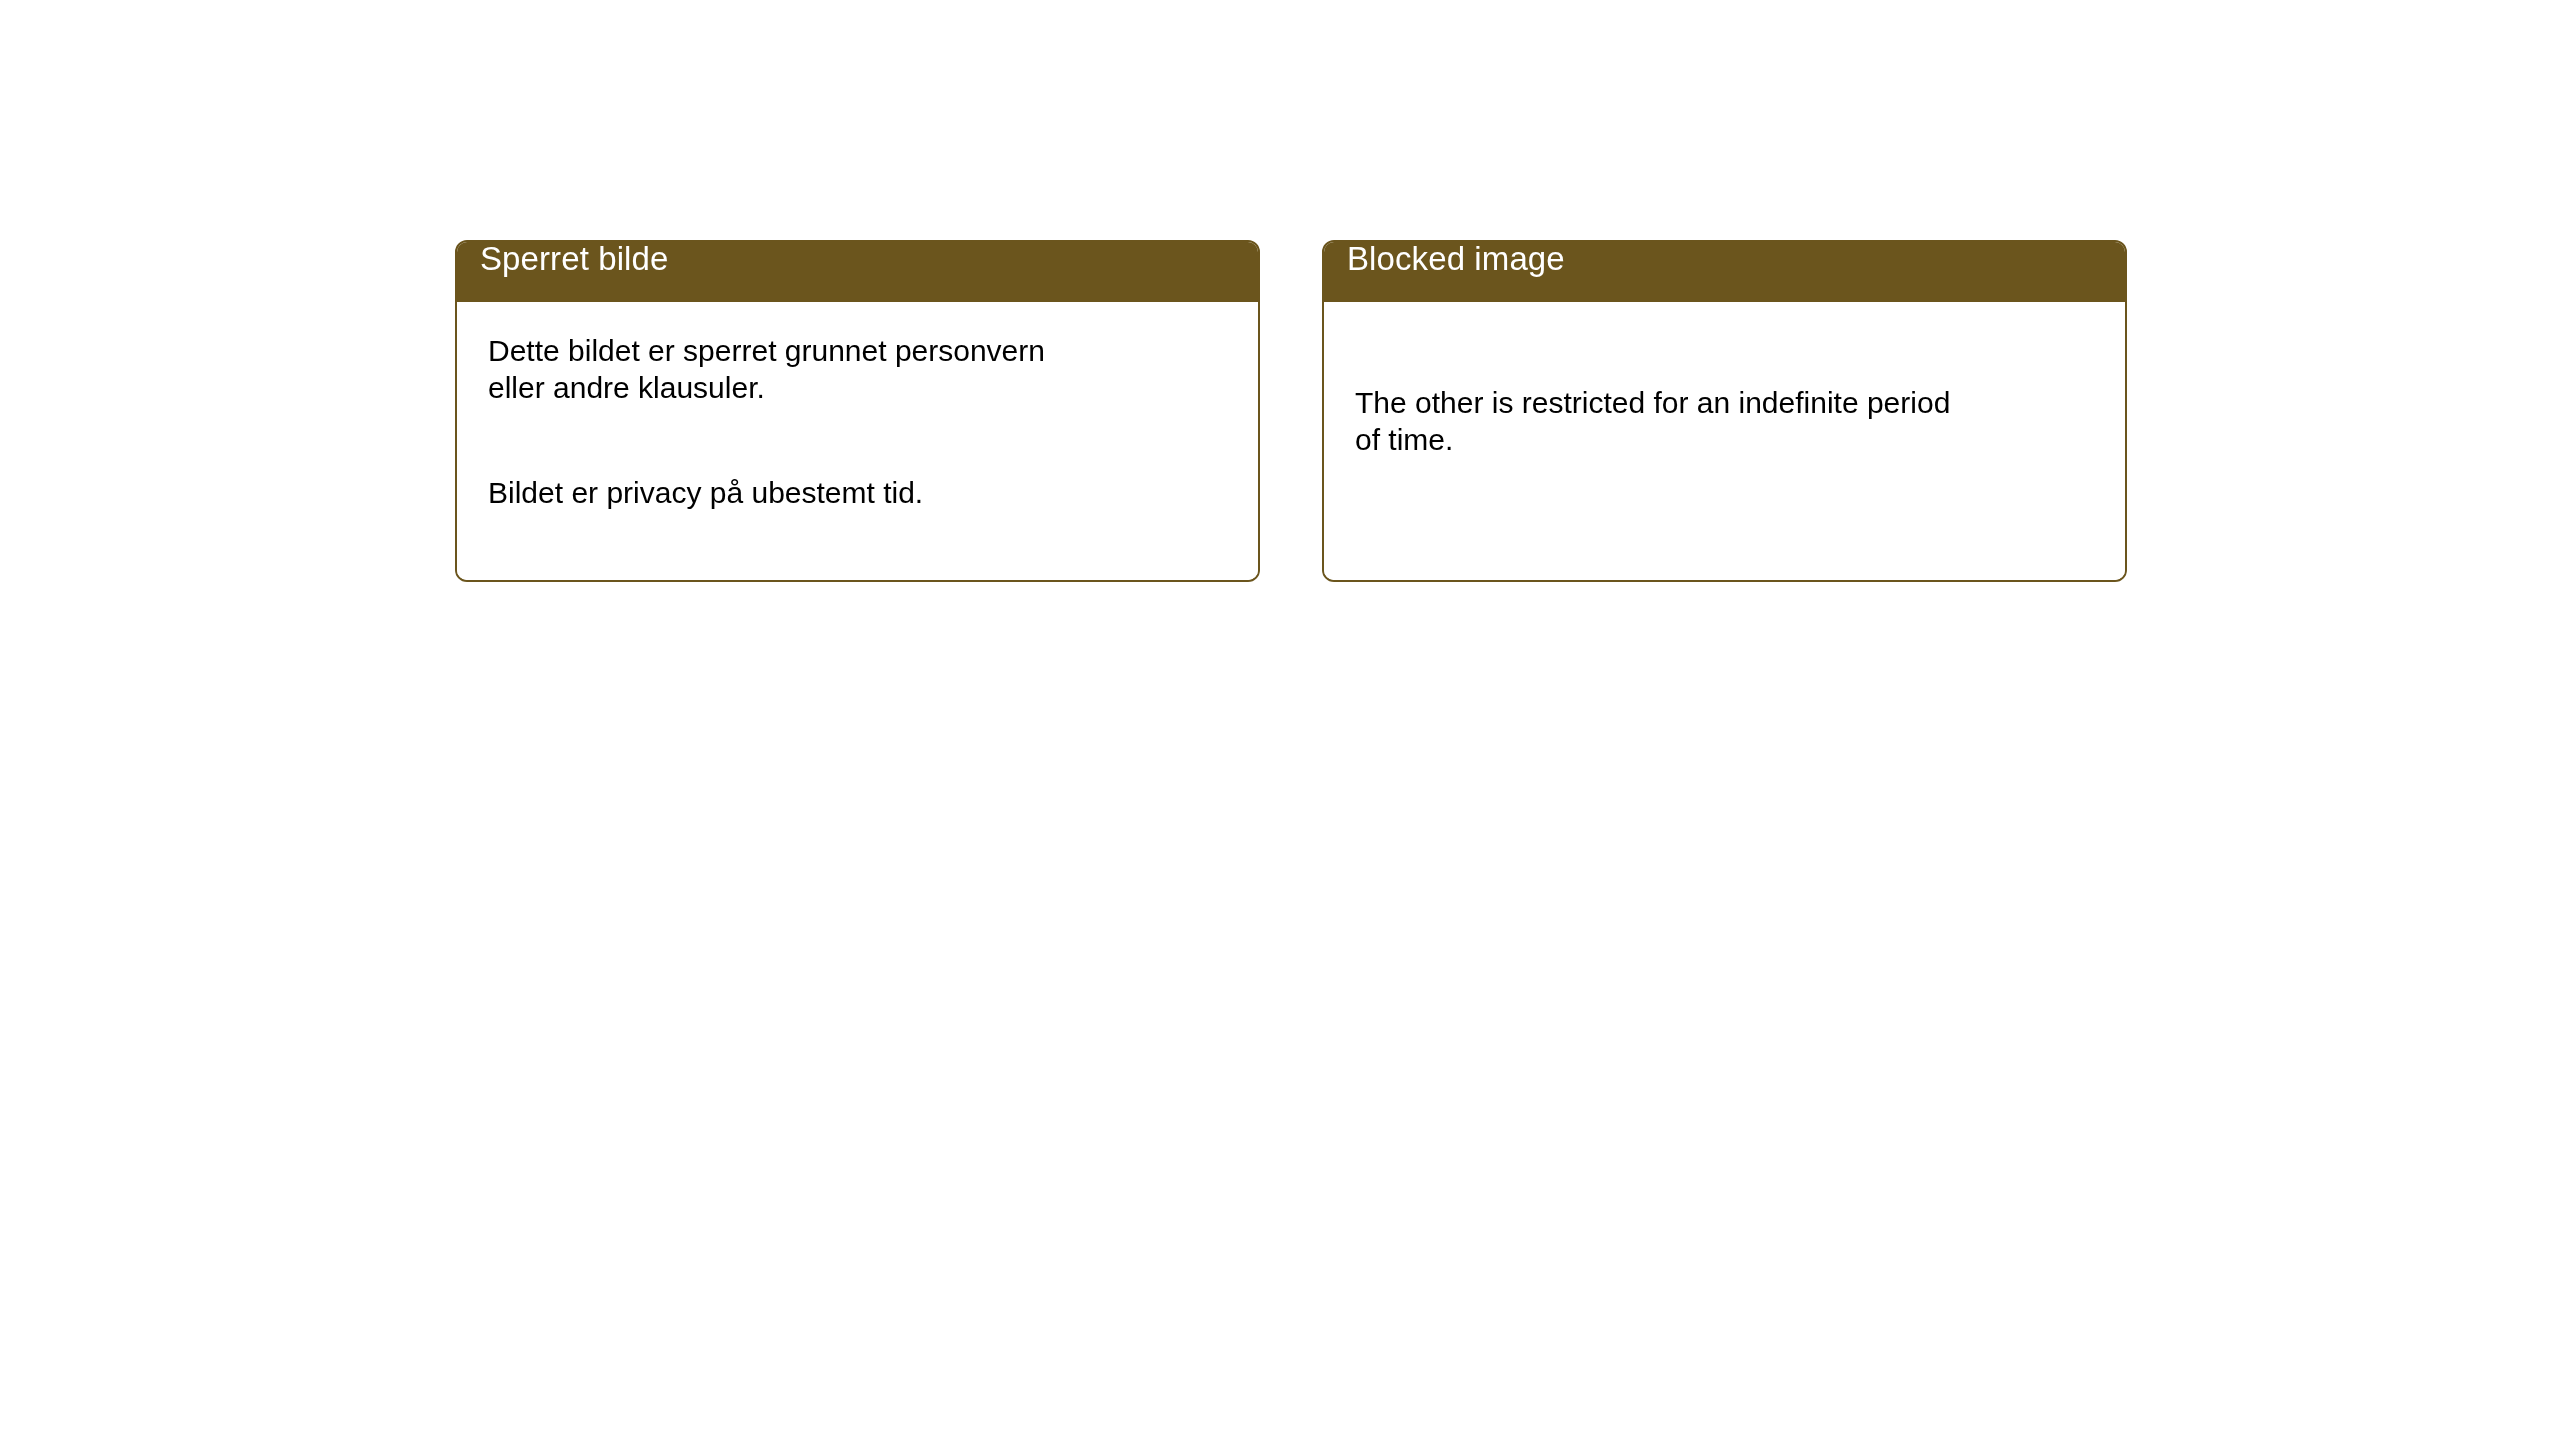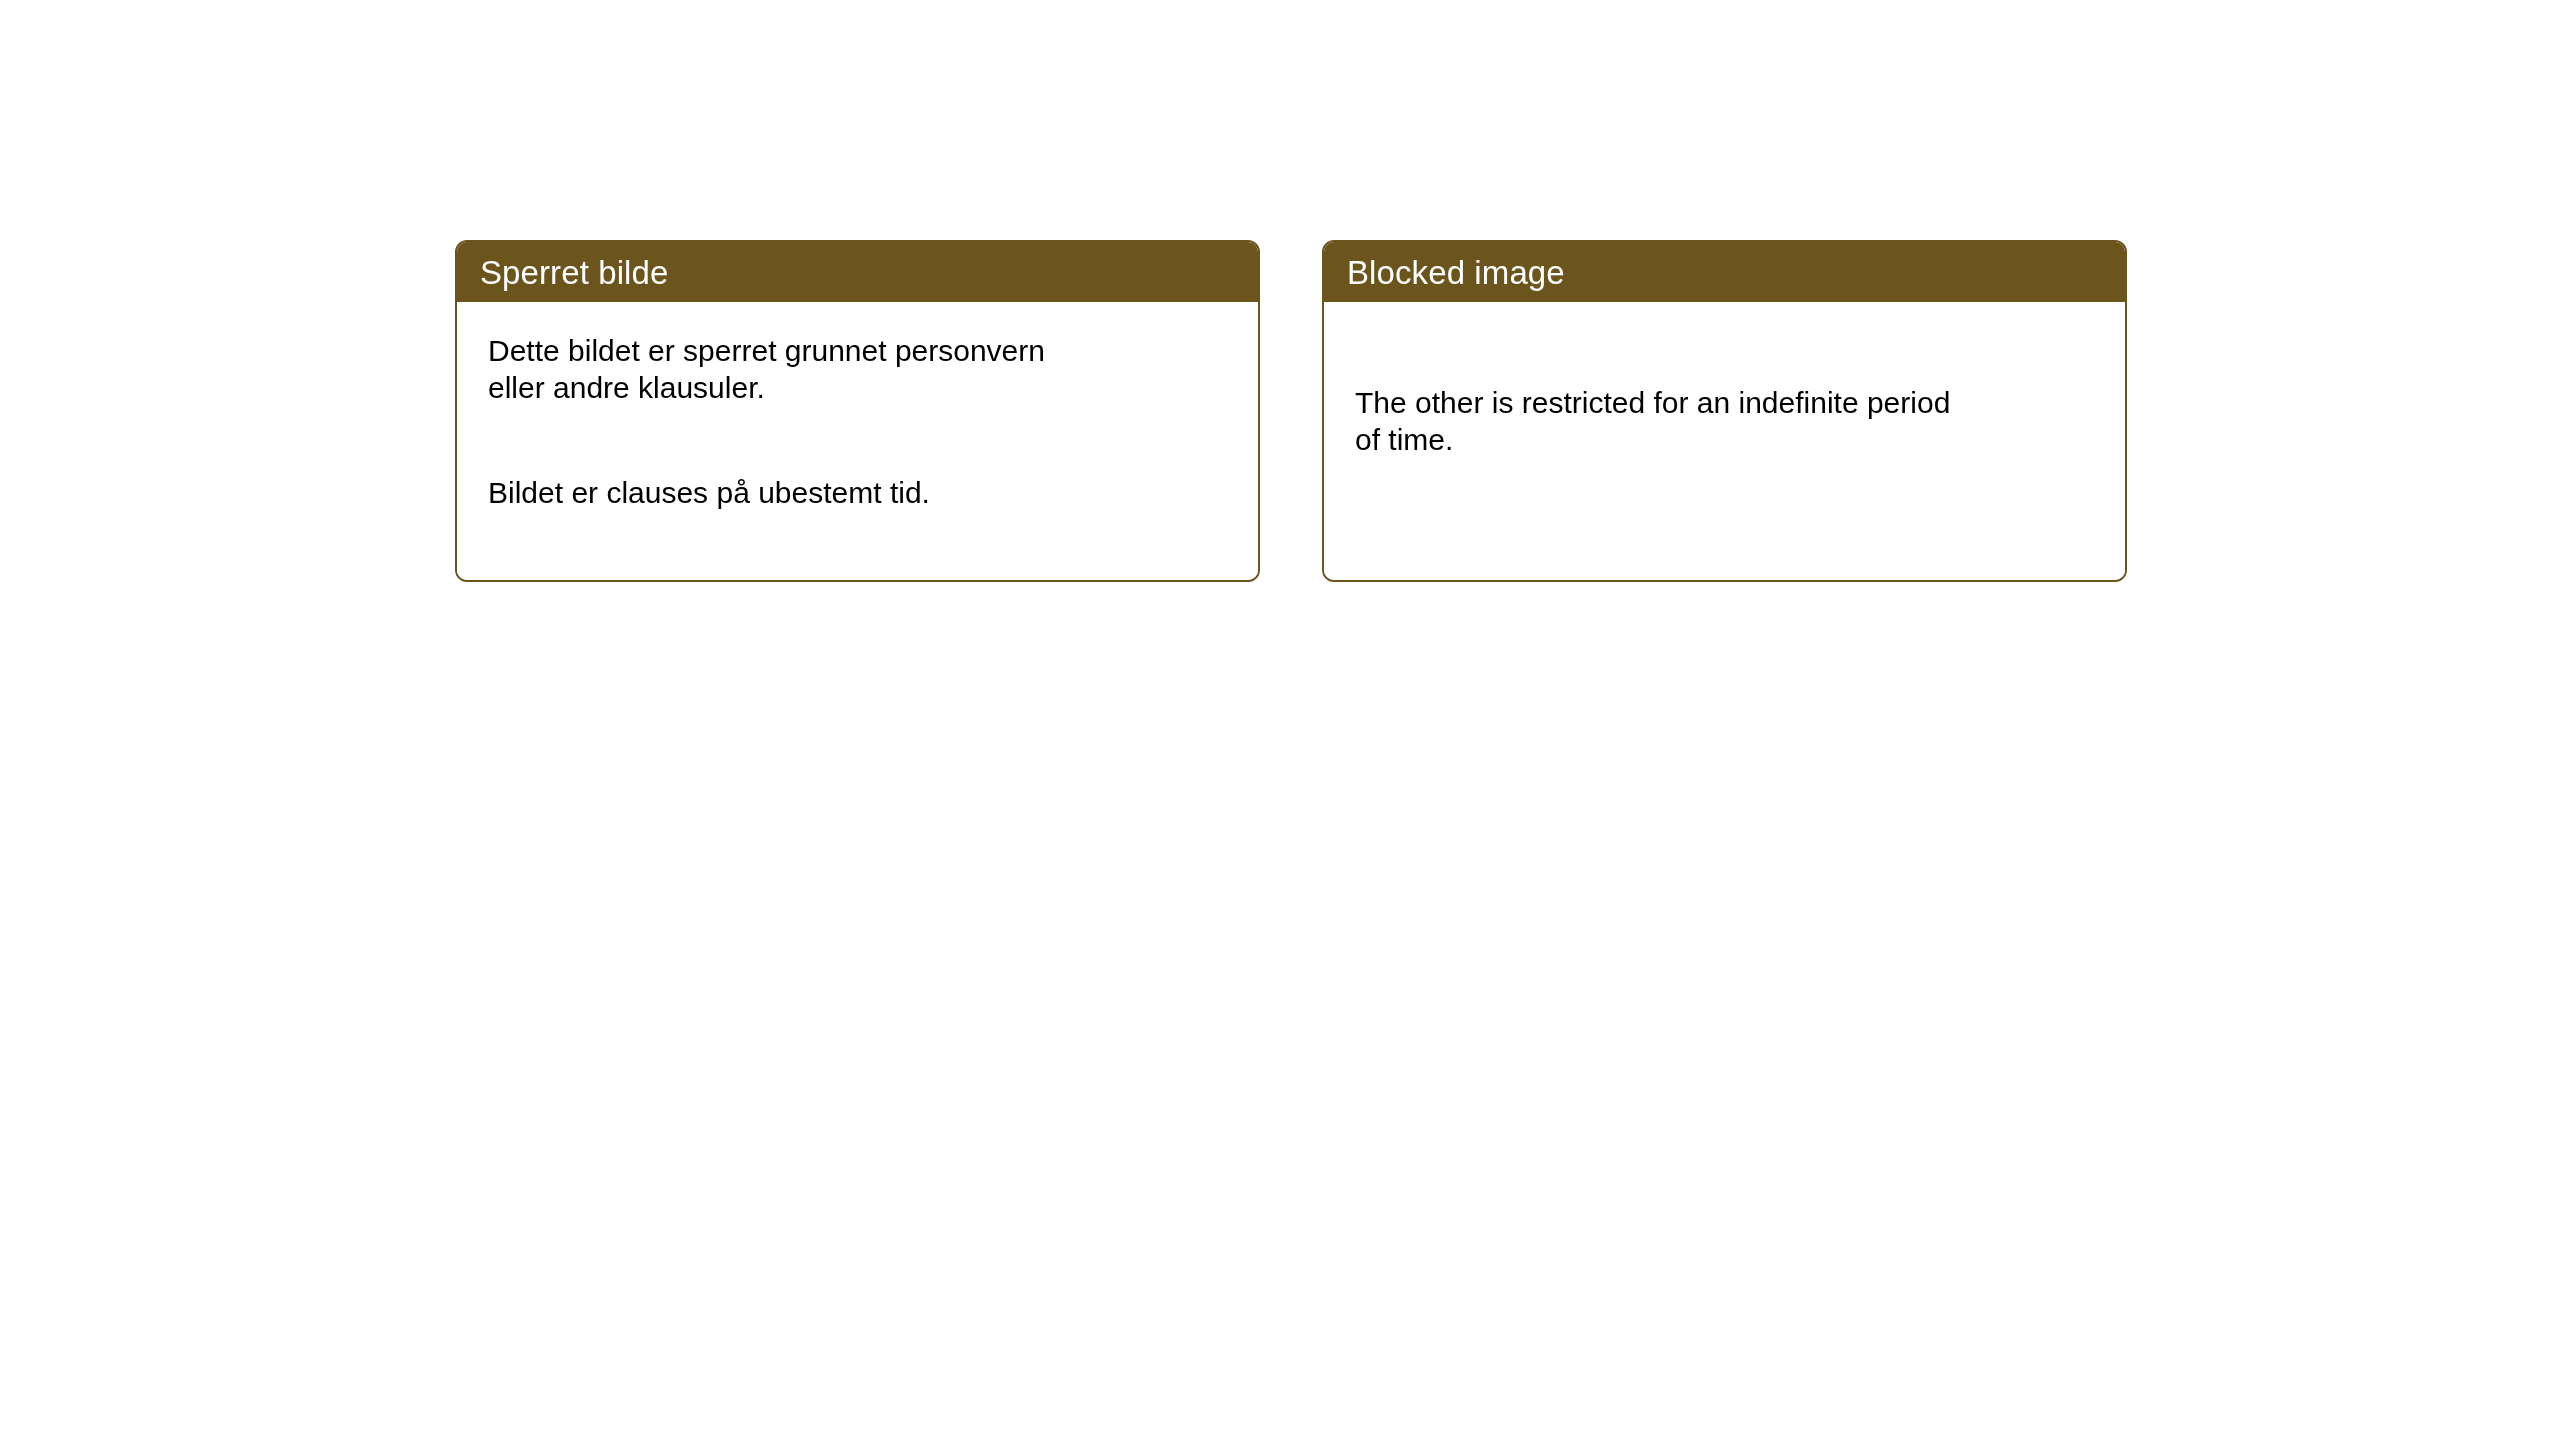--- a/index.html
+++ b/index.html
@@ -33,21 +33,20 @@
     overflow: hidden;
   }
 
   #card-no  { left: 455px; }
   #card-en  { left: 1322px; }
 
   .card-header {
     background: #6B551D;
     height: 60px;
     display: flex;
-    align-items: center;
     padding: 0 0 0 23px;
     box-sizing: border-box;
   }
 
   .card-title {
     color: #ffffff;
     font-size: 33px;
     font-weight: 400;
     line-height: 1;
     letter-spacing: 0.1px;
@@ -79,21 +78,21 @@
 <div id="canvas">
 
   <div class="notice-card" id="card-no">
     <div class="card-header">
       <span class="card-title">Sperret bilde</span>
     </div>
     <div class="card-body">
       <p class="card-paragraph">Dette bildet er sperret grunnet personvern
 eller andre klausuler.</p>
       <div class="paragraph-gap"></div>
-      <p class="card-paragraph">Bildet er clauses på ubestemt tid.</p>
+      <p class="card-paragraph">Bildet er privacy på ubestemt tid.</p>
     </div>
   </div>
 
   <div class="notice-card" id="card-en">
     <div class="card-header">
       <span class="card-title">Blocked image</span>
     </div>
     <div class="card-body">
       <div class="paragraph-gap"></div>
       <p class="card-paragraph">The other is restricted for an indefinite period

